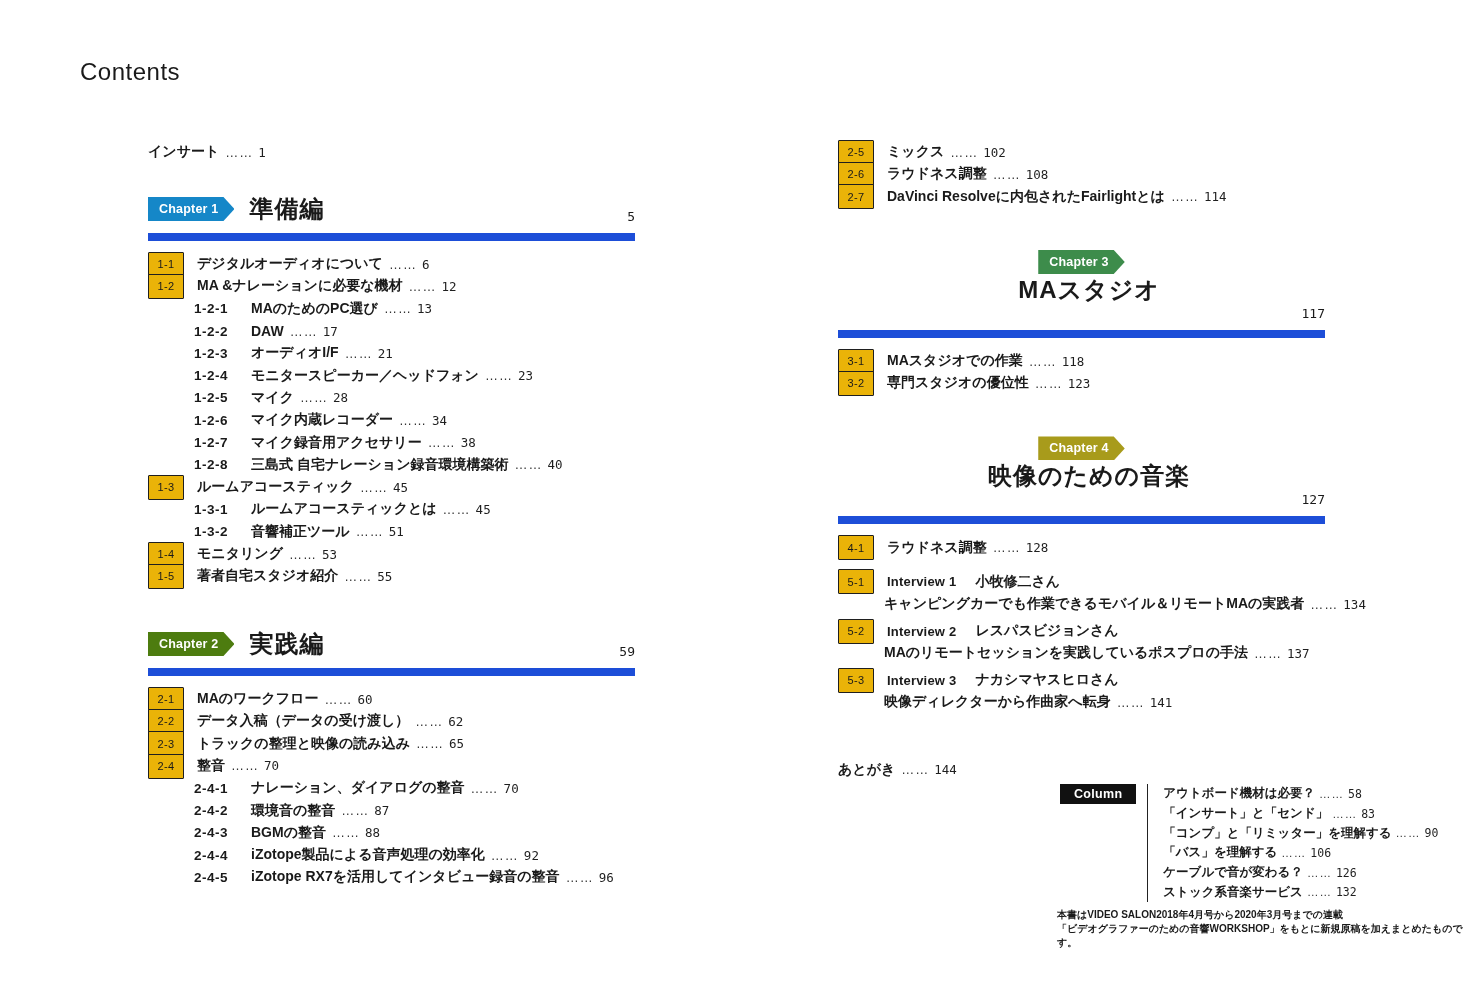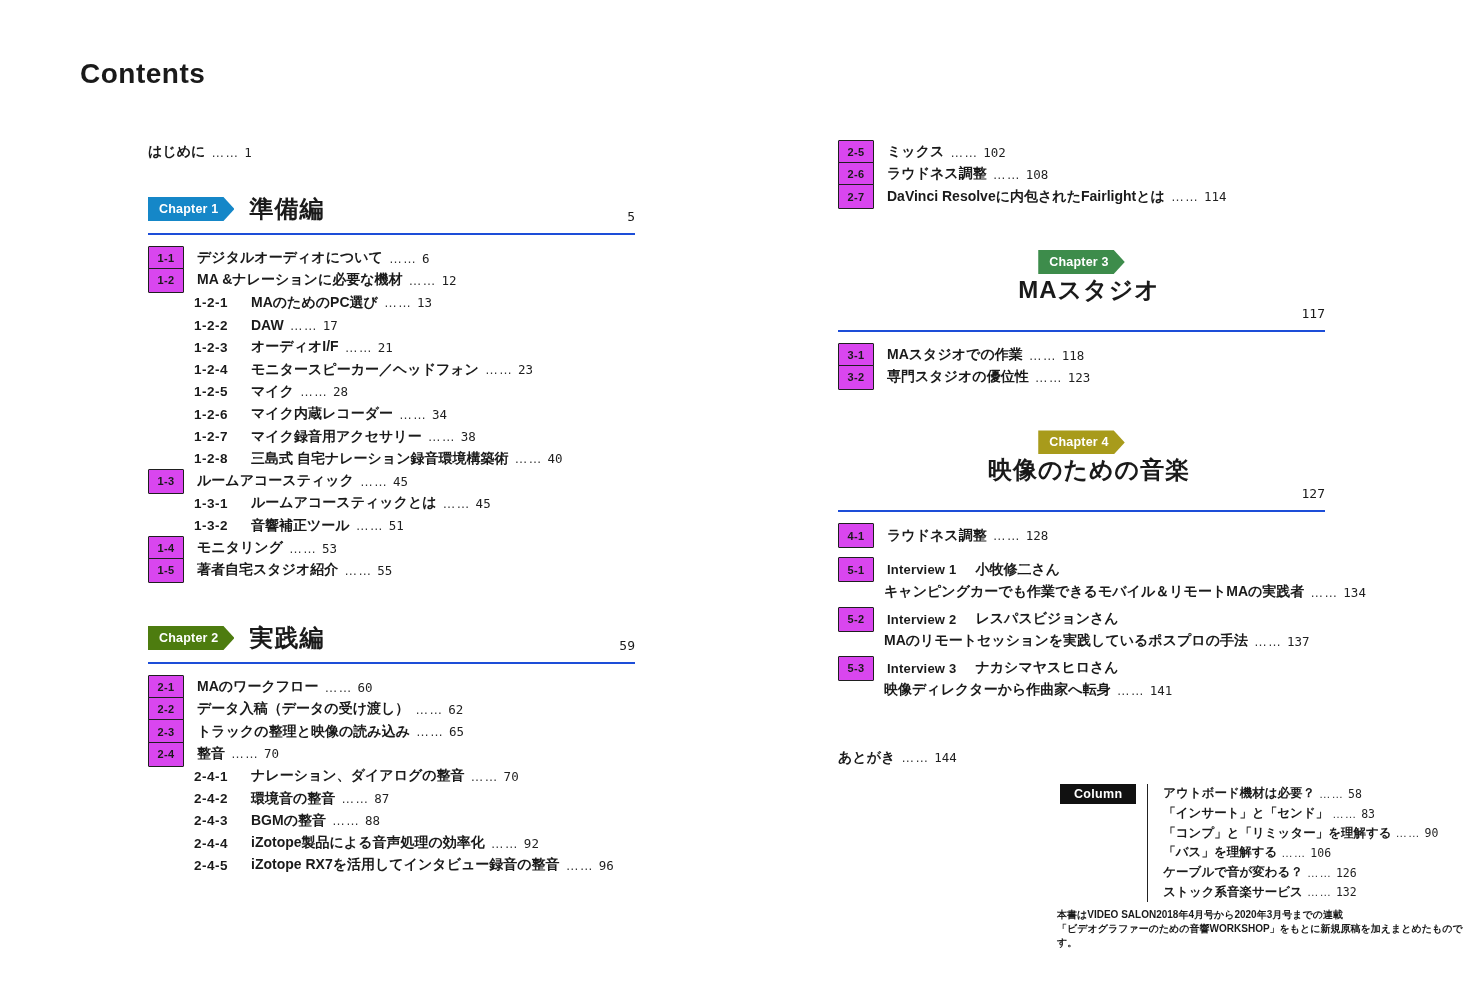--- a/index.html
+++ b/index.html
@@ -6,45 +6,45 @@
   html,body { width:1474px; height:1000px; }
   body {
     background:#ffffff;
     color:#1a1a1a;
     font-family:"Liberation Sans","DejaVu Sans",sans-serif;
     position:relative;
     overflow:hidden;
   }
   .page-title {
     position:absolute; left:80px; top:58px;
-    font-size:28px; font-weight:700; letter-spacing:0.5px; color:#1a1a1a;
+    font-size:24px; font-weight:400; letter-spacing:0.5px; color:#1a1a1a;
   }
   .col { position:absolute; top:141px; width:487px; }
   .col-left  { left:148px; }
   .col-right { left:838px; }
 
   .row { display:flex; align-items:center; height:22.3px; white-space:nowrap; }
   .front-row { height:22px; }
 
   .numbox {
     display:flex; align-items:center; justify-content:center;
     width:36px; height:25px; border:1.5px solid #1f1f1f; border-radius:1px;
-    font-size:11px; font-weight:700; letter-spacing:0.3px; flex:0 0 36px;
-    margin-right:13px; background:#d946ef;
+    font-size:11px; font-weight:400; letter-spacing:0.3px; flex:0 0 36px;
+    margin-right:13px; background:#eab308;
   }
   .subrow { padding-left:46px; }
   .subnum { font-weight:700; font-size:13.5px; width:57px; flex:0 0 57px; letter-spacing:0.5px; }
   .entry-text { font-size:14px; font-weight:700; }
   .plain-text { font-size:14px; font-weight:700; }
   .leader { font-size:13px; font-weight:400; color:#333; margin:0 5px 0 6px; letter-spacing:1px; }
   .pagenum { font-size:12.5px; font-weight:400; color:#1f1f1f; font-family:"DejaVu Sans Mono","Liberation Mono",monospace; }
 
   .chapter-head {
     display:flex; align-items:center;
-    border-bottom:2px solid #1d4ed8; padding-bottom:8px;
+    border-bottom:8px solid #1d4ed8; padding-bottom:8px;
   }
   .chapter-head .badge {
     color:#fff; font-size:12.5px; font-weight:700;
     padding:5px 16px 5px 11px; letter-spacing:0.2px;
     clip-path:polygon(0 0, calc(100% - 11px) 0, 100% 50%, calc(100% - 11px) 100%, 0 100%);
   }
   .chapter-title { font-size:24px; font-weight:700; margin-left:15px; letter-spacing:1px; }
   .chapter-page { margin-left:auto; font-size:13px; font-weight:400; align-self:flex-end; margin-bottom:1px; font-family:"DejaVu Sans Mono","Liberation Mono",monospace; }
 
   .mt-head1 { margin-top:30px; }
@@ -71,21 +71,21 @@
   .footnote { position:absolute; left:1057px; top:908px; font-size:10px; line-height:1.4; color:#1a1a1a; font-weight:700; }
 </style>
 </head>
 <body>
 
 <div class="page-title">Contents</div>
 
 <div class="col col-left">
 
   <div class="row front-row">
-    <span class="plain-text">はじめに</span>
+    <span class="plain-text">インサート</span>
     <span class="leader">……</span>
     <span class="pagenum">1</span>
   </div>
 
   <div class="chapter-head mt-head1">
     <span class="badge" style="background: rgb(21, 135, 200);">Chapter 1</span>
     <span class="chapter-title">準備編</span>
     <span class="chapter-page">5</span>
   </div>
 

